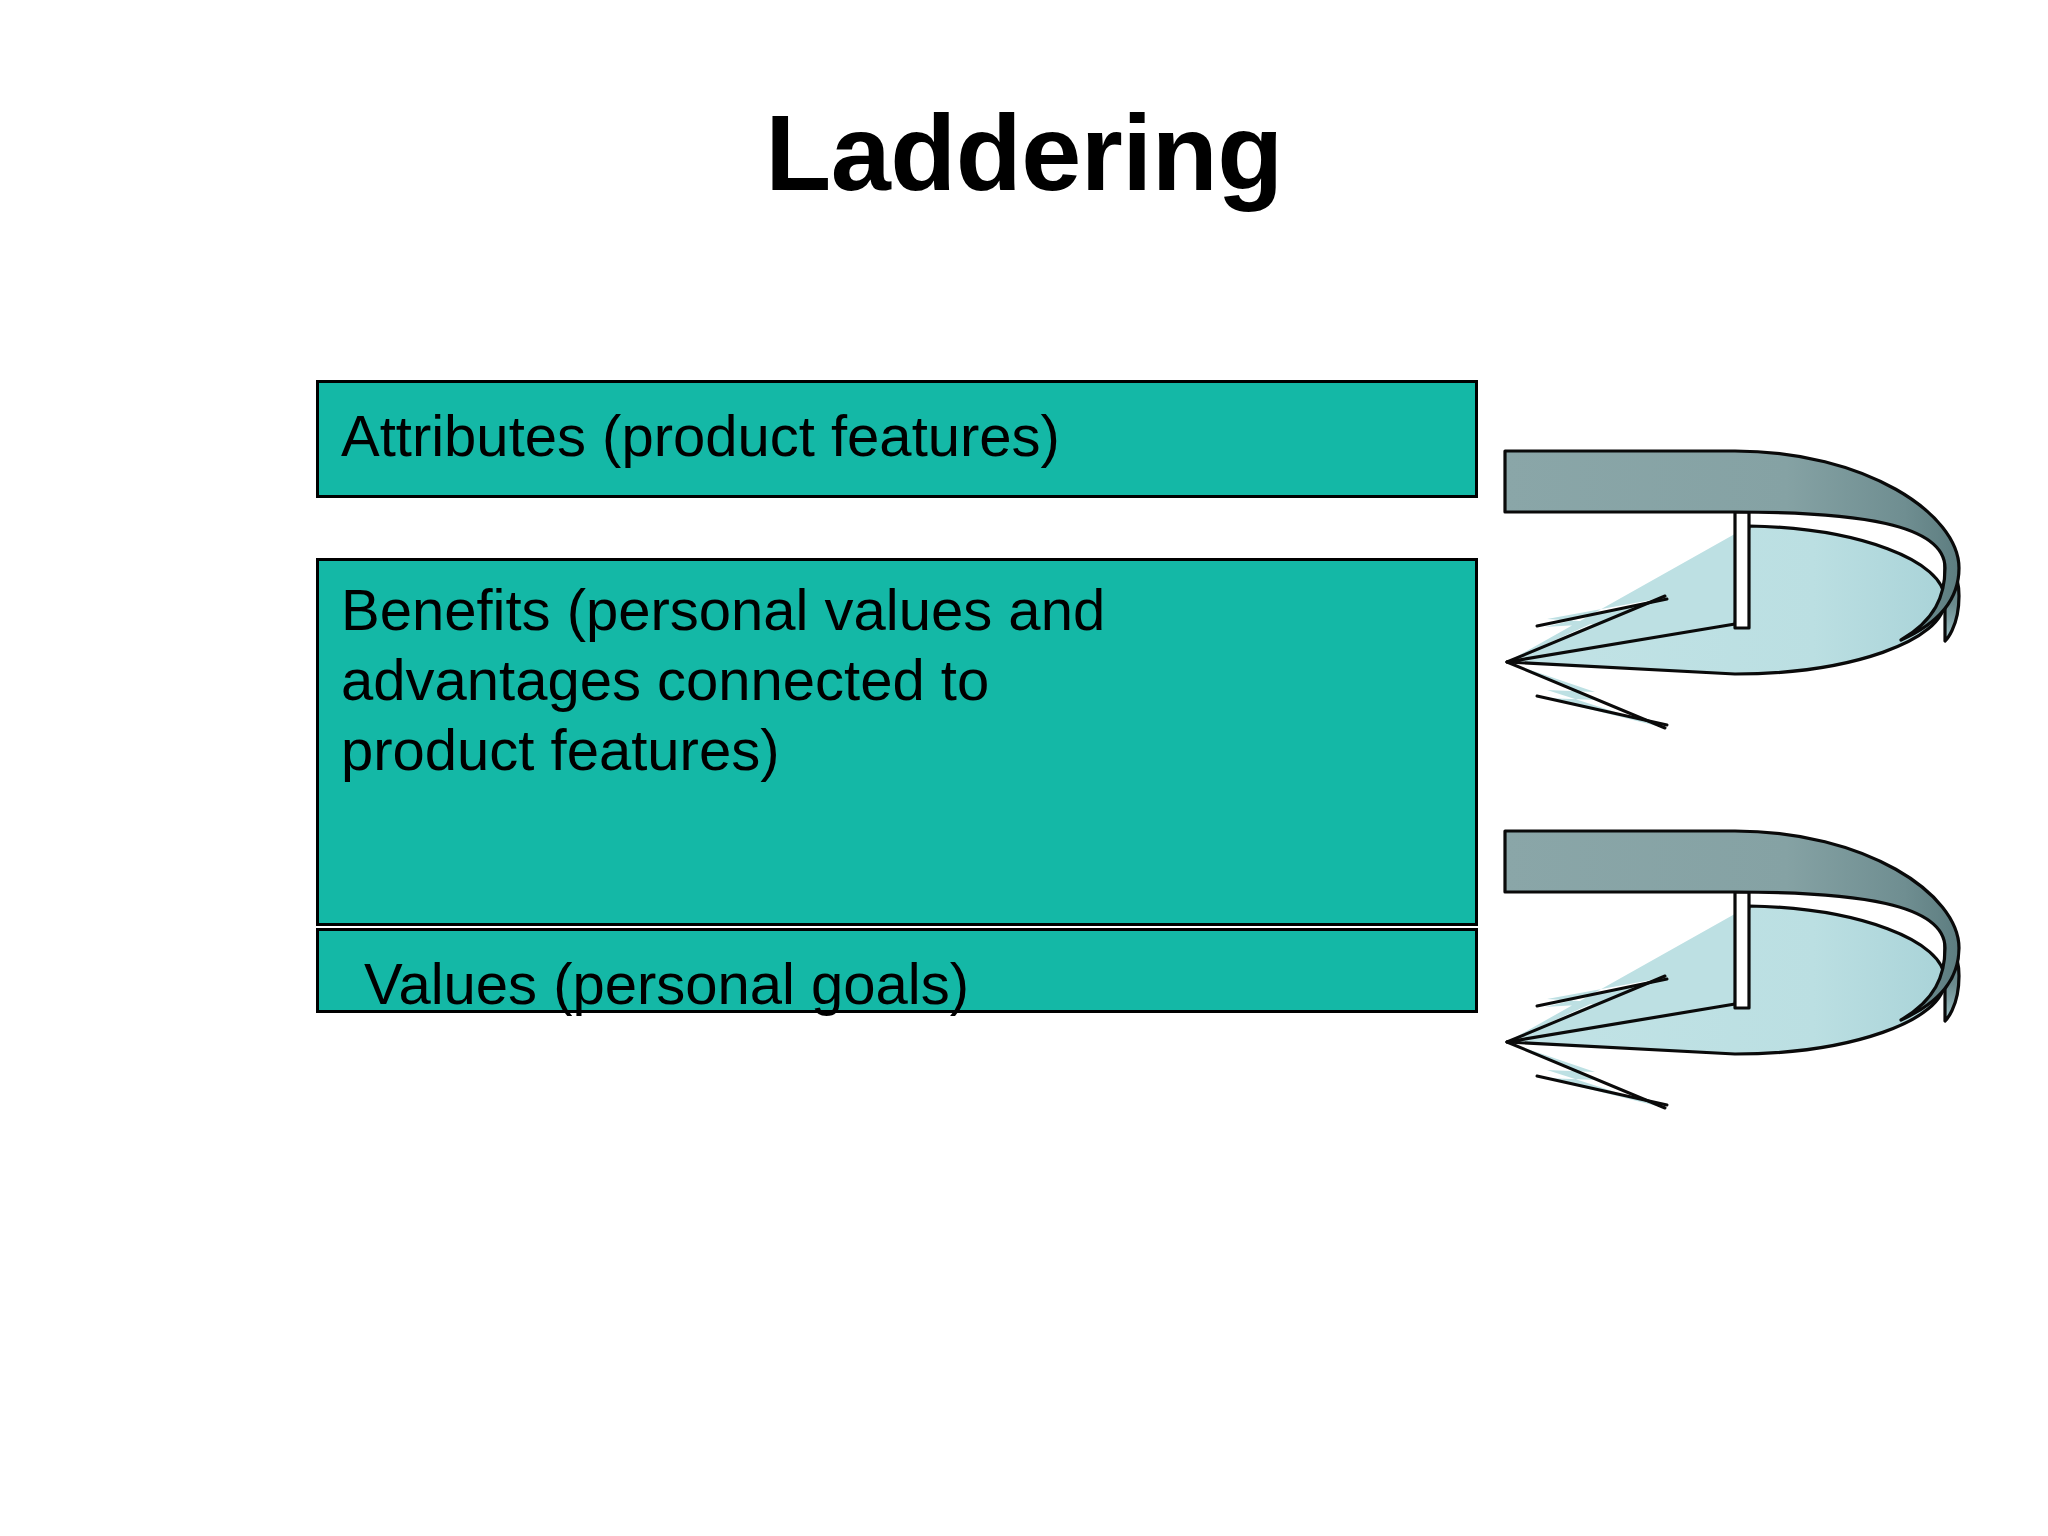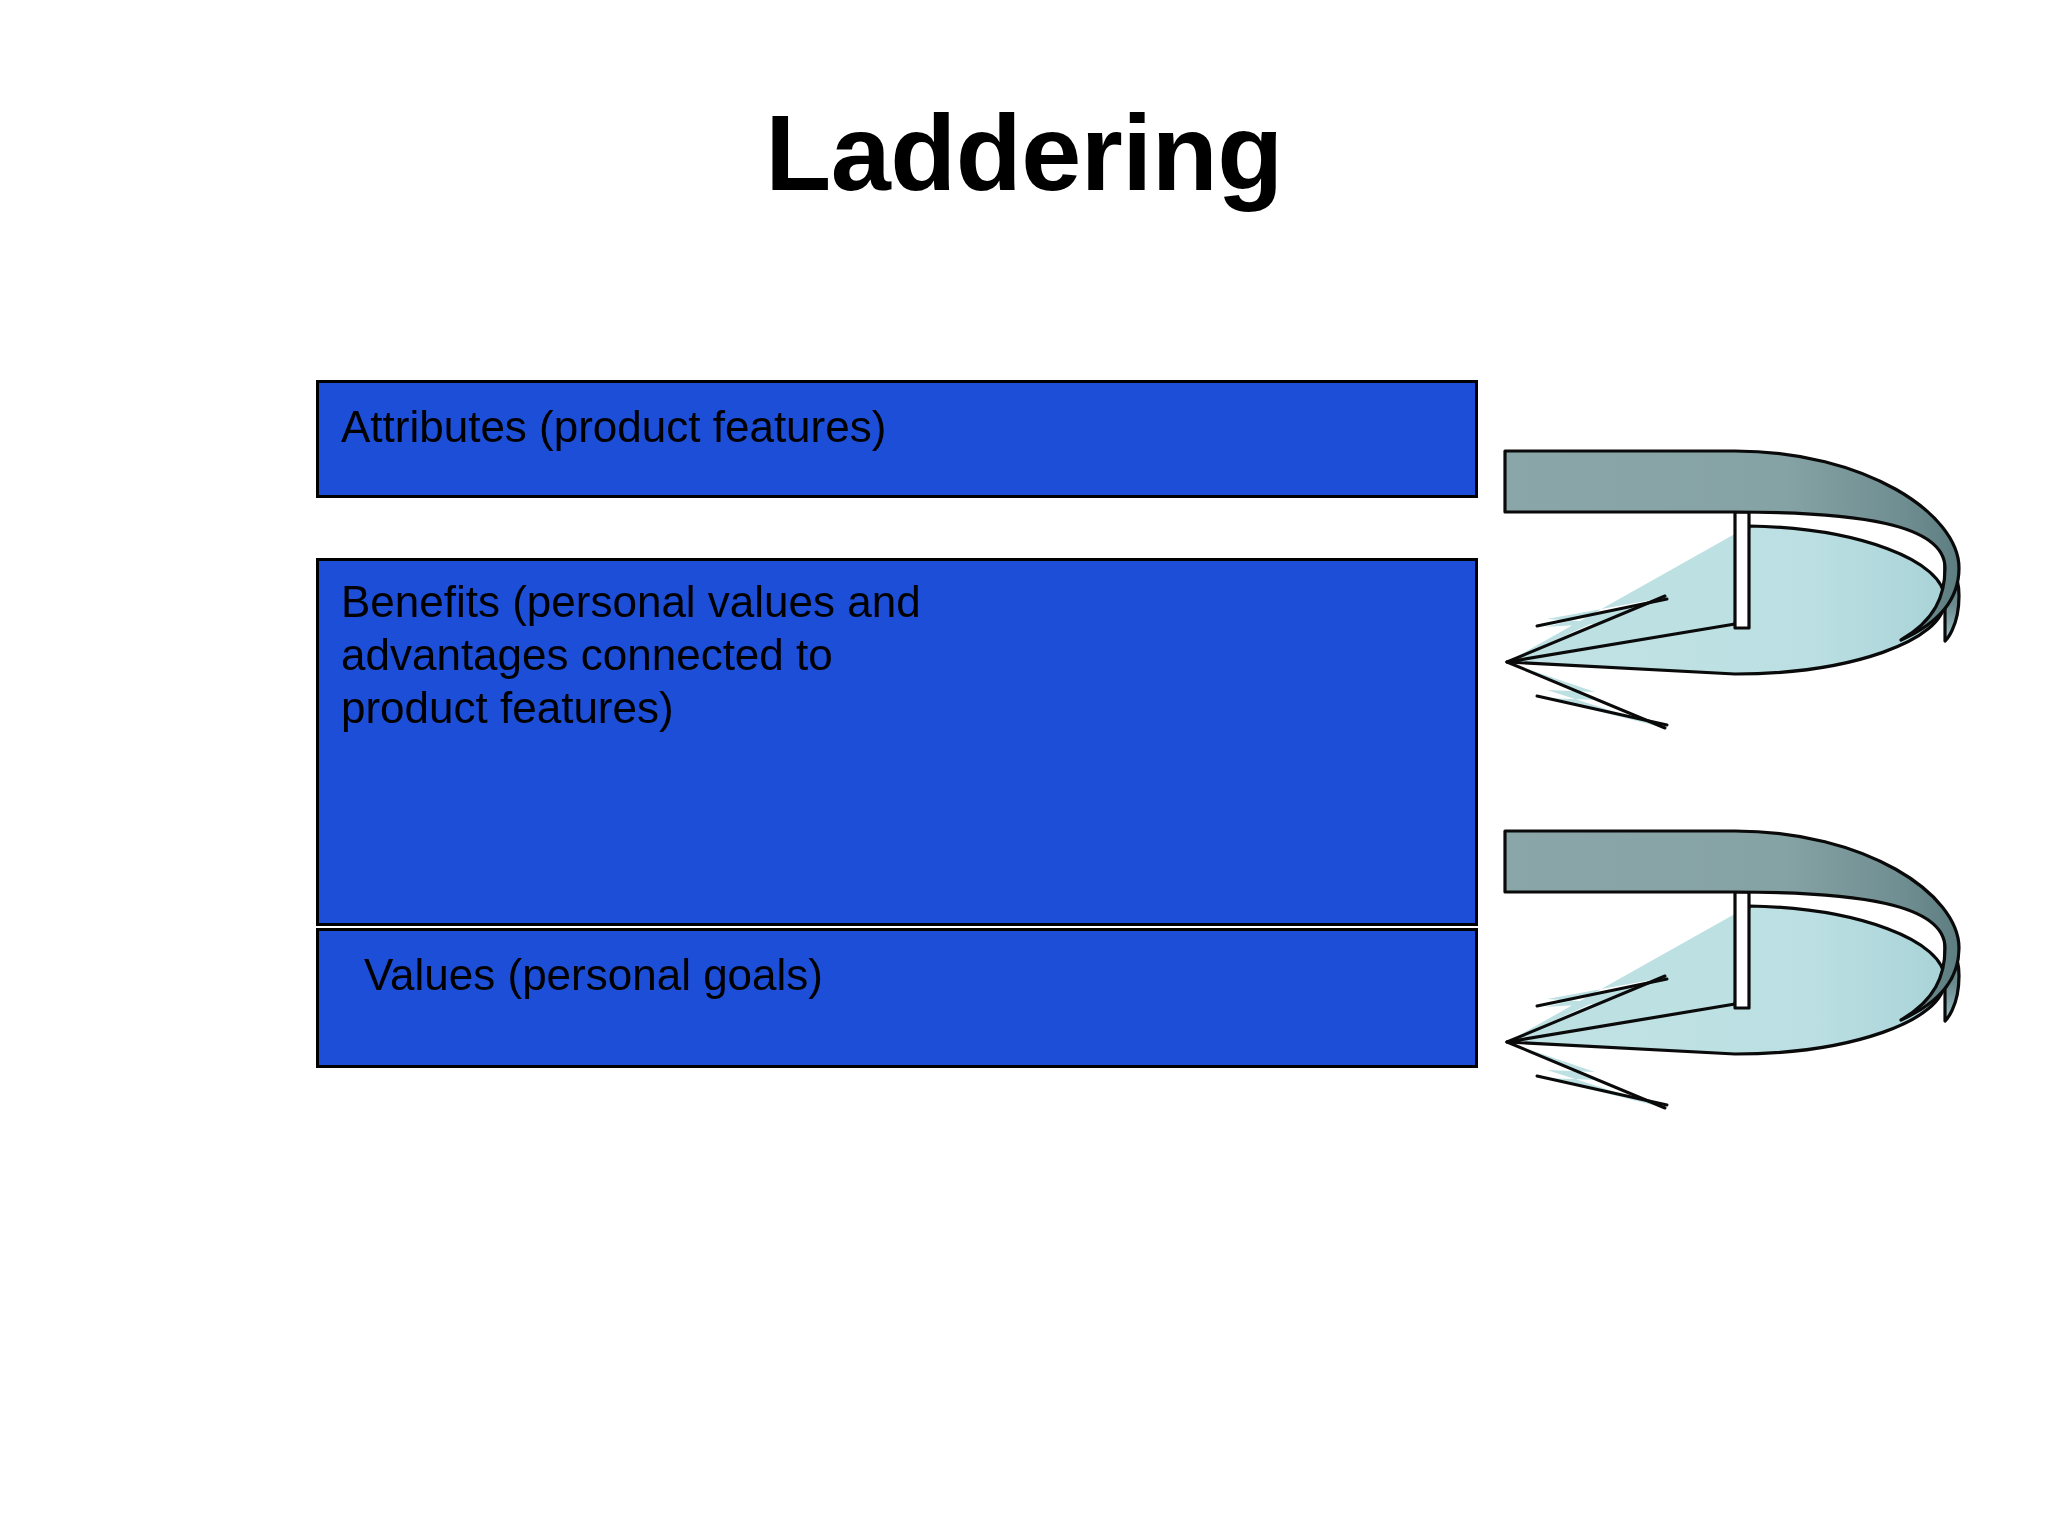--- a/index.html
+++ b/index.html
@@ -37,29 +37,29 @@
     white-space: nowrap;
   }
 
   
   .ladder-box {
     position: absolute;
     left: 316px;
     width: 1162px;
     box-sizing: border-box;
     border: 3px solid #000000;
-    background: #1d4ed8;
+    background: #14b8a6;
     color: #000000;
-    font-size: 44px;
+    font-size: 58px;
     line-height: 1.21;
     padding: 14px 0 14px 22px;
   }
   #box-attributes { top: 380px;  height: 118px; }
   #box-benefits   { top: 558px;  height: 368px; }
-  #box-values     { top: 928px;  height: 140px; padding-left: 45px; }
+  #box-values     { top: 928px;  height: 85px; padding-left: 45px; }
 
   .ladder-box .box-text {
     display: block;
     white-space: pre-line;
   }
   #box-attributes .box-text,
   #box-values .box-text {
     line-height: 1.35;
   }
 

